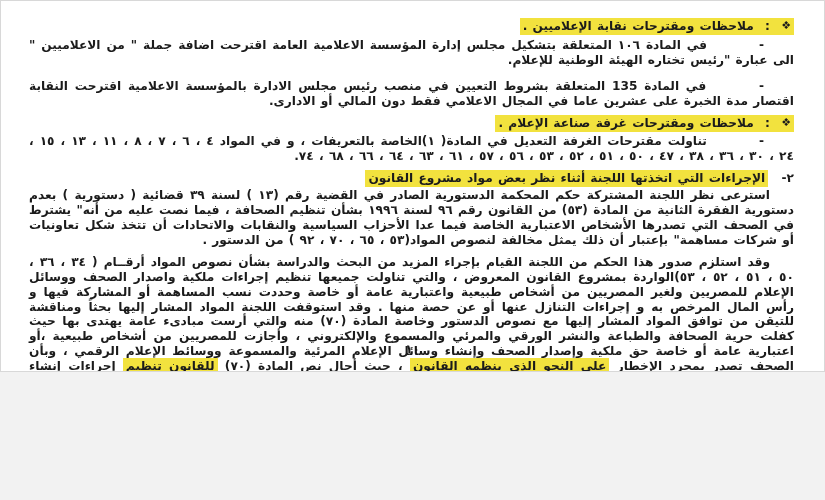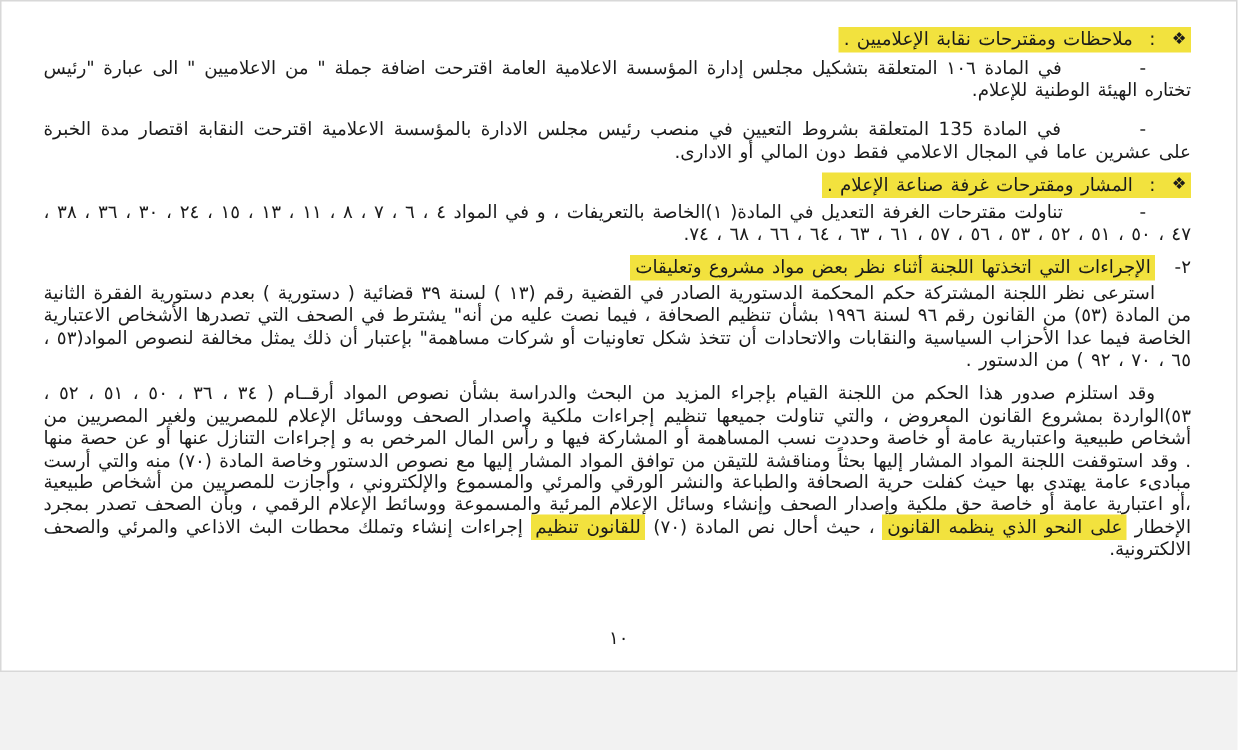--- a/index.html
+++ b/index.html
@@ -9,27 +9,27 @@
     --border:#d8d8d8;
   }
   html,body{margin:0;padding:0;}
   body{
     width:825px;height:500px;
     background:#f2f2f2;
     font-family:"DejaVu Sans",sans-serif;
   }
   .page{
     position:relative;
-    width:825px;height:448px;
+    width:825px;height:372px;
     box-sizing:border-box;
     background:var(--background);
     border:1px solid var(--border);
     direction:rtl;
     color:var(--text);
-    font-weight:normal;
+    font-weight:bold;
     font-size:12.2px;
     line-height:14.9px;
     padding:18px 30px 0 28px;
     overflow:hidden;
     word-spacing:1px;
   }
   .hline{white-space:nowrap;margin-bottom:3px;}
   .hl{background:var(--highlight);padding:1px 3px 2px 3px;}
   .dia{display:inline-block;margin-left:6px;font-size:11px;transform:translateY(-1px);}
   .sep{margin-left:6px;}
@@ -75,33 +75,33 @@
 
   <div class="bullet b-tight">
     <span class="dash">-</span>
     <span>في المادة 135 المتعلقة بشروط التعيين في منصب رئيس مجلس الادارة بالمؤسسة الاعلامية اقترحت النقابة اقتصار مدة الخبرة على عشرين عاما في المجال الاعلامي فقط دون المالي أو الادارى.</span>
   </div>
 
   <div class="hline">
     <span class="hl">
       <span class="dia">❖</span>
       <span class="sep">:</span>
-      <span>المشار ومقترحات غرفة صناعة الإعلام .</span>
+      <span>ملاحظات ومقترحات غرفة صناعة الإعلام .</span>
     </span>
   </div>
 
   <div class="bullet b-tight">
     <span class="dash">-</span>
     <span>تناولت مقترحات الغرفة التعديل في المادة( ١)الخاصة بالتعريفات ، و في المواد ٤ ، ٦ ، ٧ ، ٨ ، ١١ ، ١٣ ، ١٥ ، ٢٤ ، ٣٠ ، ٣٦ ، ٣٨ ، ٤٧ ، ٥٠ ، ٥١ ، ٥٢ ، ٥٣ ، ٥٦ ، ٥٧ ، ٦١ ، ٦٣ ، ٦٤ ، ٦٦ ، ٦٨ ، ٧٤.</span>
   </div>
 
 
   <div class="h3line">
     <span class="num">٢-</span>
-    <span class="hl">الإجراءات التي اتخذتها اللجنة أثناء نظر بعض مواد مشروع وتعليقات</span>
+    <span class="hl">الإجراءات التي اتخذتها اللجنة أثناء نظر بعض مواد مشروع القانون</span>
   </div>
 
   <p class="para p-flush">استرعى نظر اللجنة المشتركة حكم المحكمة الدستورية الصادر في القضية رقم (١٣ ) لسنة ٣٩ قضائية ( دستورية ) بعدم دستورية الفقرة الثانية من المادة (٥٣) من القانون رقم ٩٦ لسنة ١٩٩٦ بشأن تنظيم الصحافة ، فيما نصت عليه من أنه" يشترط في الصحف التي تصدرها الأشخاص الاعتبارية الخاصة فيما عدا الأحزاب السياسية والنقابات والاتحادات أن تتخذ شكل تعاونيات أو شركات مساهمة" بإعتبار أن ذلك يمثل مخالفة لنصوص المواد(٥٣ ، ٦٥ ، ٧٠ ، ٩٢ ) من الدستور .</p>
 
   <p class="para"><span>وقد استلزم صدور هذا الحكم من اللجنة القيام بإجراء المزيد من البحث والدراسة بشأن نصوص المواد أرقــام ( ٣٤ ، ٣٦ ، ٥٠ ، ٥١ ، ٥٢ ، ٥٣)الواردة بمشروع القانون المعروض ، والتي تناولت جميعها تنظيم إجراءات ملكية واصدار الصحف ووسائل الإعلام للمصريين ولغير المصريين من أشخاص طبيعية واعتبارية عامة أو خاصة وحددت نسب المساهمة أو المشاركة فيها و رأس المال المرخص به و إجراءات التنازل عنها أو عن حصة منها . وقد استوقفت اللجنة المواد المشار إليها بحثاً ومناقشة للتيقن من توافق المواد المشار إليها مع نصوص الدستور وخاصة المادة (٧٠) منه والتي أرست مبادىء عامة يهتدى بها حيث كفلت حرية الصحافة والطباعة والنشر الورقي والمرئي والمسموع والإلكتروني ، وأجازت للمصريين من أشخاص طبيعية ،أو اعتبارية عامة أو خاصة حق ملكية وإصدار الصحف وإنشاء وسائل الإعلام المرئية والمسموعة ووسائط الإعلام الرقمي ، وبأن الصحف تصدر بمجرد الإخطار </span><span class="hl">على النحو الذي ينظمه القانون</span><span> ، حيث أحال نص المادة (٧٠) </span><span class="hl">للقانون تنظيم</span><span> إجراءات إنشاء وتملك محطات البث الاذاعي والمرئي والصحف الالكترونية.</span></p>
 
   <div class="pageno">١٠</div>
 
 </div>
 

